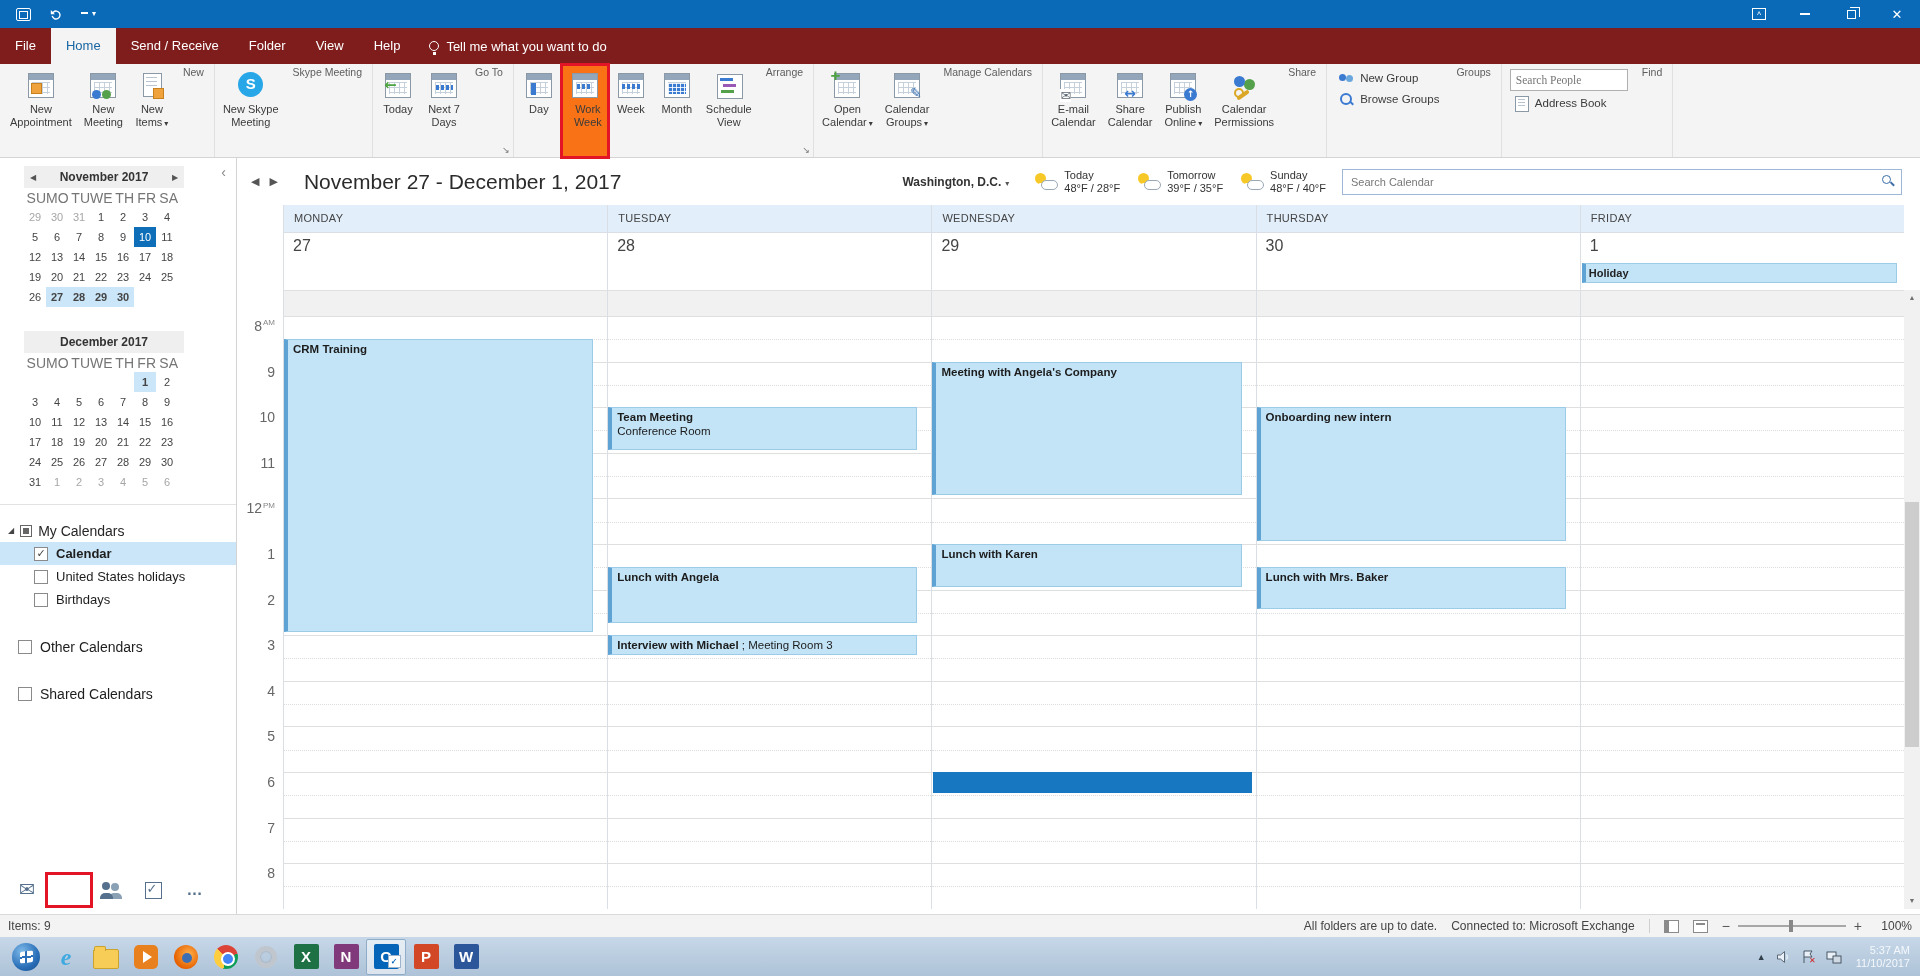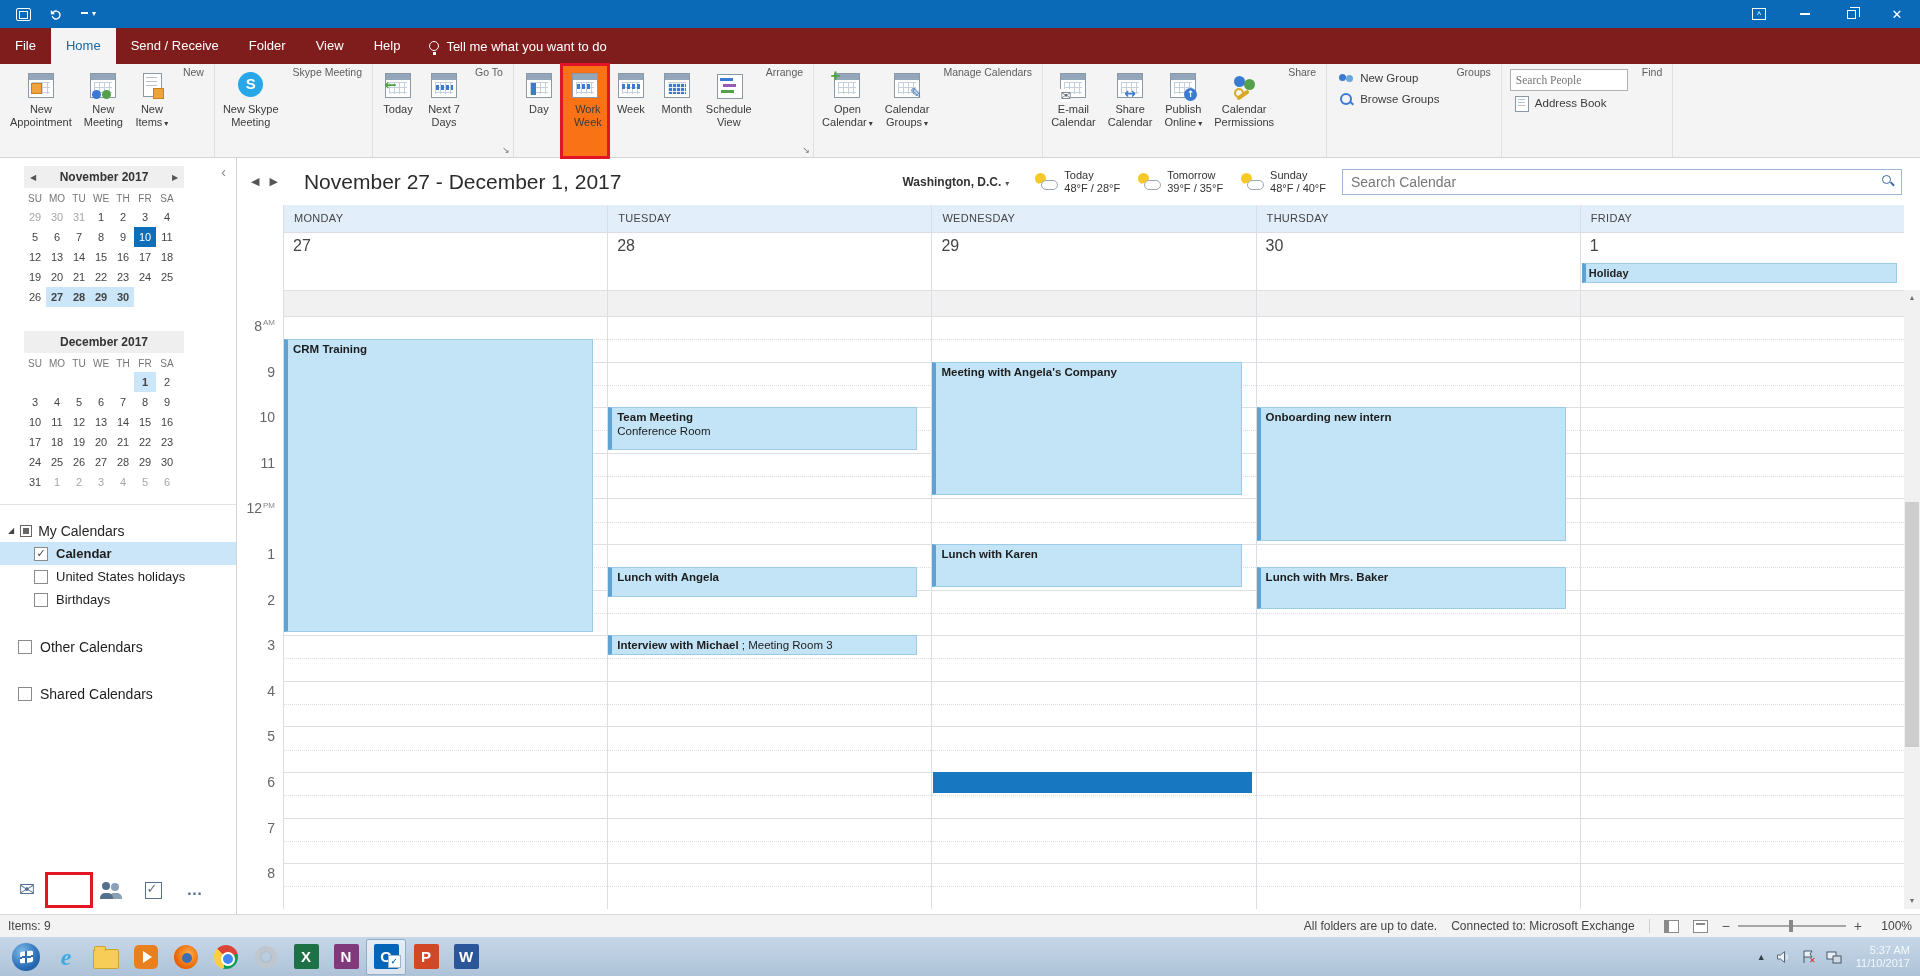--- a/index.html
+++ b/index.html
@@ -86,21 +86,21 @@
 
   
   .sidebar{position:relative;width:237px;border-right:1px solid #d4d4d4;background:#fff;flex:none;}
   .collapse{position:absolute;right:10px;top:6px;color:#888;font-size:14px;cursor:pointer;}
   .minical{margin:0 0 0 24px;width:160px;}
   .minical.first{padding-top:8px;}
   .mc-head{height:22px;background:#efefef;display:flex;align-items:center;font-size:12px;font-weight:bold;color:#333;margin-bottom:2px;}
   .mc-head .mtitle{flex:1;text-align:center;}
   .mc-arrow{width:18px;text-align:center;font-size:8px;color:#555;cursor:pointer;}
   .mc-dows,.mc-row{display:flex;}
-  .mc-dows span{width:22px;text-align:center;font-size:10px;color:#757575;line-height:17px;}
+  .mc-dows span{width:22px;text-align:right;font-size:14px;color:#757575;line-height:17px;}
   .mc-row span{width:22px;text-align:center;font-size:11px;color:#444;line-height:20px;cursor:pointer;}
   .mc-row span.mut{color:#a6a6a6;}
   .mc-row span.sel{background:#0e6eb8;color:#fff;}
   .mc-row span.rng{background:#cbe6f8;font-weight:bold;}
   .minical.second{margin-top:24px;}
   .sb-divider{height:1px;background:#e2e2e2;margin:12px 0 14px;}
   .mc-list{font-size:13px;color:#1e1e1e;}
   .mcl-row{display:flex;align-items:center;height:23px;cursor:pointer;}
   .mcl-row.grp{gap:6px;padding-left:8px;font-size:14px;color:#262626;}
   .mcl-row.item{padding-left:34px;gap:8px;}
@@ -129,21 +129,21 @@
   .spacer{flex:1;}
   .loc{font-size:12px;font-weight:bold;color:#333;cursor:pointer;white-space:nowrap;}
   .lcaret{font-size:8px;color:#555;margin-left:4px;}
   #weather{display:flex;gap:16px;margin:0 10px 0 18px;}
   .witem{display:flex;align-items:center;gap:5px;cursor:pointer;}
   .wicon{width:26px;height:18px;position:relative;flex:none;}
   .wicon::before{content:"";position:absolute;left:2px;top:0;width:11px;height:11px;border-radius:50%;background:#f7c928;}
   .wicon::after{content:"";position:absolute;right:1px;bottom:1px;width:15px;height:8px;border-radius:6px;background:#fff;border:1px solid #9aa7b5;box-shadow:-5px 1px 0 -2px #fff;}
   .wtxt{font-size:11px;color:#333;line-height:13px;white-space:nowrap;}
   .searchcal{position:relative;width:560px;height:26px;flex:none;margin-right:10px;}
-  .searchcal input{width:100%;height:100%;border:1px solid #9cb8d6;padding:0 26px 0 8px;font-size:14px;color:#444;font-family:inherit;}
+  .searchcal input{width:100%;height:100%;border:1px solid #9cb8d6;padding:0 26px 0 8px;font-size:11px;color:#444;font-family:inherit;}
   .searchcal input::placeholder{color:#777;}
   .mag{position:absolute;right:7px;top:6px;width:13px;height:13px;cursor:pointer;}
   .mag::before{content:"";position:absolute;left:0;top:0;width:7px;height:7px;border:1.5px solid #3d6ea8;border-radius:50%;}
   .mag::after{content:"";position:absolute;left:8px;top:8px;width:5px;height:1.5px;background:#3d6ea8;transform:rotate(45deg);}
 
   .band{display:flex;margin-right:16px;}
   .band .gut{width:46px;flex:none;}
   .band .bcell{flex:1;border-left:1px solid #d9dfe4;}
   .dayband{height:27px;}
   .dayband .bcell{background:#e2eefa;font-size:11px;color:#444;line-height:27px;padding-left:10px;letter-spacing:.3px;}
@@ -748,21 +748,21 @@
               <div class="cell"></div>
               <div class="cell"></div>
               <div class="cell"></div>
               <div class="cell"></div>
               <div class="cell"></div>
               <div class="cell"></div>
               <div class="evt" style="top: 91.2px; height: 42.6px;">
                 <div class="t"><span>Team Meeting</span></div>
                 <div class="l">Conference Room</div>
               </div>
-              <div class="evt" style="top: 250.8px; height: 30px;">
+              <div class="evt" style="top: 250.8px; height: 56px;">
                 <div class="t"><span>Lunch with Angela</span></div>
               </div>
               <div class="evt" style="top: 319.2px; height: 19.8px;">
                 <div class="t"><span>Interview with Michael</span><span class="sfx"> ; Meeting Room 3</span></div>
               </div>
             </div>
             <div class="dcol">
               <div class="cell"></div>
               <div class="cell"></div>
               <div class="cell"></div>

